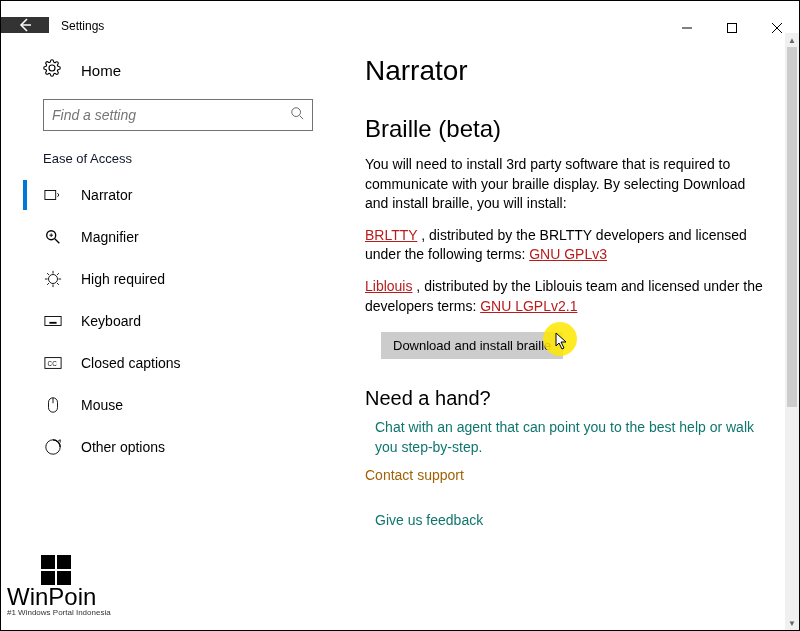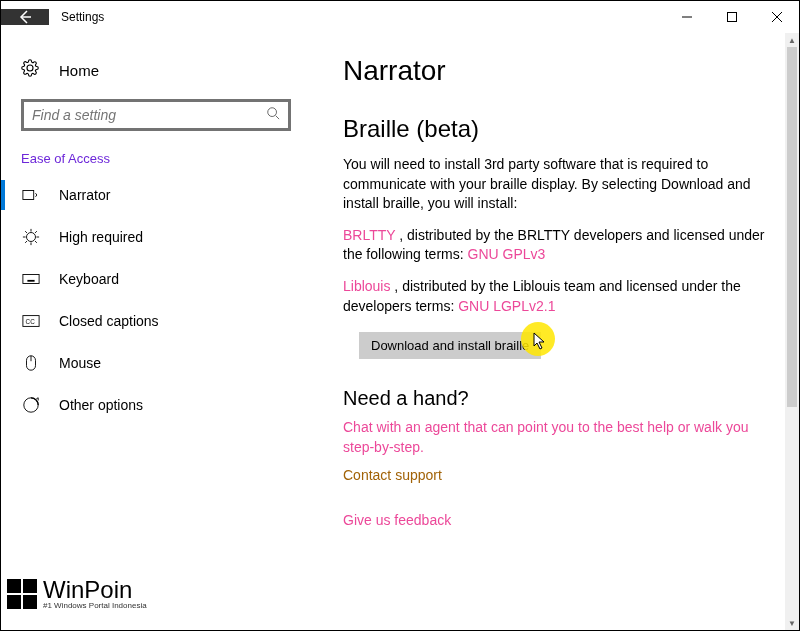--- a/index.html
+++ b/index.html
@@ -1,52 +1,52 @@
 <!DOCTYPE html>
 <html><head>
 <meta charset="utf-8">
 <style>
   * { box-sizing: border-box; margin: 0; padding: 0; }
   body { font-family: "Segoe UI", Arial, sans-serif; background: #fff; width: 800px; height: 631px; overflow: hidden; position: relative; border: 1px solid #000; }
-  .titlebar { height: 32px; display: flex; align-items: center; }
+  .titlebar { height: 32px; display: flex; align-items: flex-end; }
   .back-btn { width: 48px; background: #333; color: #fff; display: flex; align-items: center; justify-content: center; font-size: 18px; }
   .title-text { flex: 0 0 auto; padding: 0 12px; display: flex; align-items: center; font-size: 12px; color: #000; }
   .title-spacer { flex: 1; }
   .window-controls { display: flex; }
   .win-ctrl { width: 45px; display: flex; align-items: center; justify-content: center; font-size: 12px; color: #000; }
   .win-ctrl svg { display: block; }
-  .content { display: flex; height: calc(100% - 32px); }
+  .content { display: flex; height: calc(100% - 32px); padding-left: 22px; }
   .sidebar { width: 310px; padding: 18px 0 0 0; position: relative; }
   .home-row { display: flex; align-items: center; padding: 8px 20px 18px 20px; }
   .home-row .icon { width: 20px; margin-right: 18px; }
   .home-row .label { font-size: 15px; color: #000; }
-  .search-box { margin: 0 20px 20px 20px; height: 32px; border: 3px solid #737373; display: flex; align-items: center; padding: 0 8px; }
+  .search-box { margin: 0 20px 20px 20px; height: 32px; border: 1px solid #737373; display: flex; align-items: center; padding: 0 8px; }
   .search-box input { flex: 1; border: none; outline: none; font-size: 14px; color: #555; font-style: italic; background: transparent; }
   .search-box .sicon { color: #555; }
-  .category { padding: 0 20px 8px 20px; font-size: 13px; color: #6d28d9; }
+  .category { padding: 0 20px 8px 20px; font-size: 13px; color: #0f172a; }
   .nav-list { }
   .nav-item { display: flex; align-items: center; padding: 12px 20px; font-size: 14px; color: #000; position: relative; }
   .nav-item .icon { width: 20px; margin-right: 18px; display: flex; align-items: center; justify-content: center; }
   .nav-item.selected::before { content:""; position:absolute; left:0; top:6px; bottom:6px; width:4px; background:#0078d7; }
   .main { flex: 1; padding: 22px 28px 0 0; position: relative; color: #000; }
   .main-inner { padding-left: 32px; }
   h1.page-title { font-size: 28px; font-weight: 400; margin-bottom: 28px; }
   h2.section { font-size: 24px; font-weight: 400; margin-bottom: 12px; }
   p.body { font-size: 14px; color: #000; line-height: 1.4; margin-bottom: 12px; max-width: 430px; }
-  a.inline-link { color: #ec4899; }
+  a.inline-link { color: #b91c1c; text-decoration: underline; }
   .dl-button { display: inline-block; background: #ccc; border: none; padding: 6px 12px; font-size: 13px; color: #000; margin: 4px 0 28px 16px; position: relative; }
   .cursor-highlight { position: absolute; width: 34px; height: 34px; background: rgba(255,230,0,0.85); border-radius: 50%; pointer-events: none; }
   .cursor-arrow { position: absolute; pointer-events:none; }
   h2.need { font-size: 20px; font-weight: 400; margin-bottom: 8px; }
-  p.gray { font-size: 14px; color: #ec4899; line-height: 1.4; margin-bottom: 10px; max-width: 430px; }
+  p.gray { font-size: 14px; color: #0f766e; line-height: 1.4; margin-bottom: 10px; max-width: 430px; margin-left: 10px; }
   p.darklink { font-size: 14px; color: #a16207; margin-bottom: 28px; }
   .scrollbar { position: absolute; right: 0; top: 32px; bottom: 0; width: 14px; background: #f0f0f0; }
   .scroll-up, .scroll-down { height: 14px; display: flex; align-items: center; justify-content: center; font-size: 8px; color: #666; }
   .scroll-thumb { position: absolute; left: 2px; right: 2px; top: 14px; height: 360px; background: #ccc; }
-  .watermark { position: absolute; left: 6px; bottom: 20px; display: flex; align-items: center; }
+  .watermark { position: absolute; left: 6px; bottom: 13px; display: flex; align-items: center; flex-direction: column; }
   .wm-logo { display: grid; grid-template-columns: 14px 14px; grid-template-rows: 14px 14px; gap: 2px; margin-right: 6px; }
   .wm-logo div { background: #000; }
   .wm-text { line-height: 1; }
   .wm-text .big { font-size: 24px; font-weight: 400; }
   .wm-text .small { font-size: 8px; color: #333; }
 </style>
 </head>
 <body>
 
 <div class="titlebar">
@@ -100,20 +100,31 @@
     <div class="category">Ease of Access</div>
     <div class="nav-list">
       <div class="nav-item selected">
         <span class="icon">
           <svg width="18" height="18" viewBox="0 0 20 20">
               <rect x="1" y="5" width="12" height="10" stroke="#000" fill="none"></rect>
               <path d="M15 8 Q18 10 15 12" stroke="#000" fill="none"></path>
             </svg>
         </span>
         <span>Narrator</span>
+      </div>
+      <div class="nav-item">
+        <span class="icon">
+          <svg width="18" height="18" viewBox="0 0 20 20">
+              <circle cx="8" cy="8" r="5" stroke="#000" fill="none" stroke-width="1.5"></circle>
+              <line x1="12" y1="12" x2="17" y2="17" stroke="#000" stroke-width="1.5"></line>
+              <line x1="6" y1="8" x2="10" y2="8" stroke="#000"></line>
+              <line x1="8" y1="6" x2="8" y2="10" stroke="#000"></line>
+            </svg>
+        </span>
+        <span>Magnifier</span>
       </div>
       <div class="nav-item">
         <span class="icon">
           <svg width="18" height="18" viewBox="0 0 20 20">
               <circle cx="10" cy="10" r="5" stroke="#000" fill="none"></circle>
               <line x1="10" y1="1" x2="10" y2="4" stroke="#000"></line>
               <line x1="10" y1="16" x2="10" y2="19" stroke="#000"></line>
               <line x1="1" y1="10" x2="4" y2="10" stroke="#000"></line>
               <line x1="16" y1="10" x2="19" y2="10" stroke="#000"></line>
               <line x1="3.5" y1="3.5" x2="5.5" y2="5.5" stroke="#000"></line>

